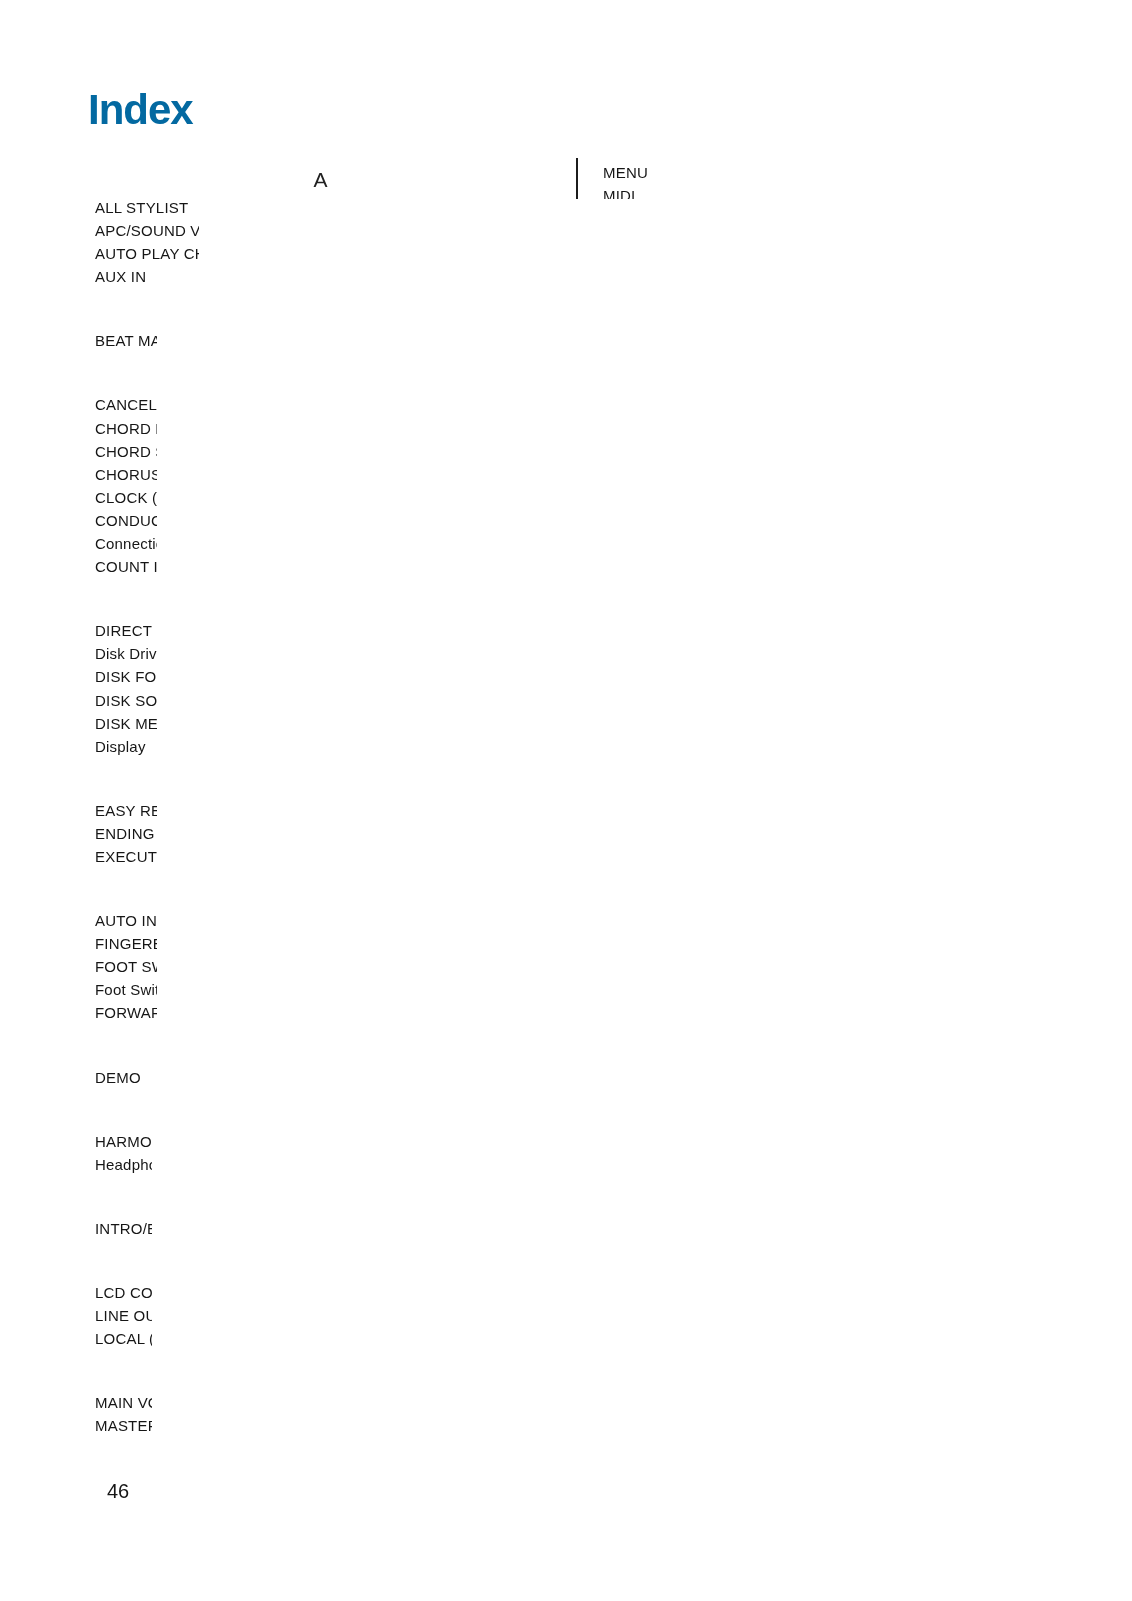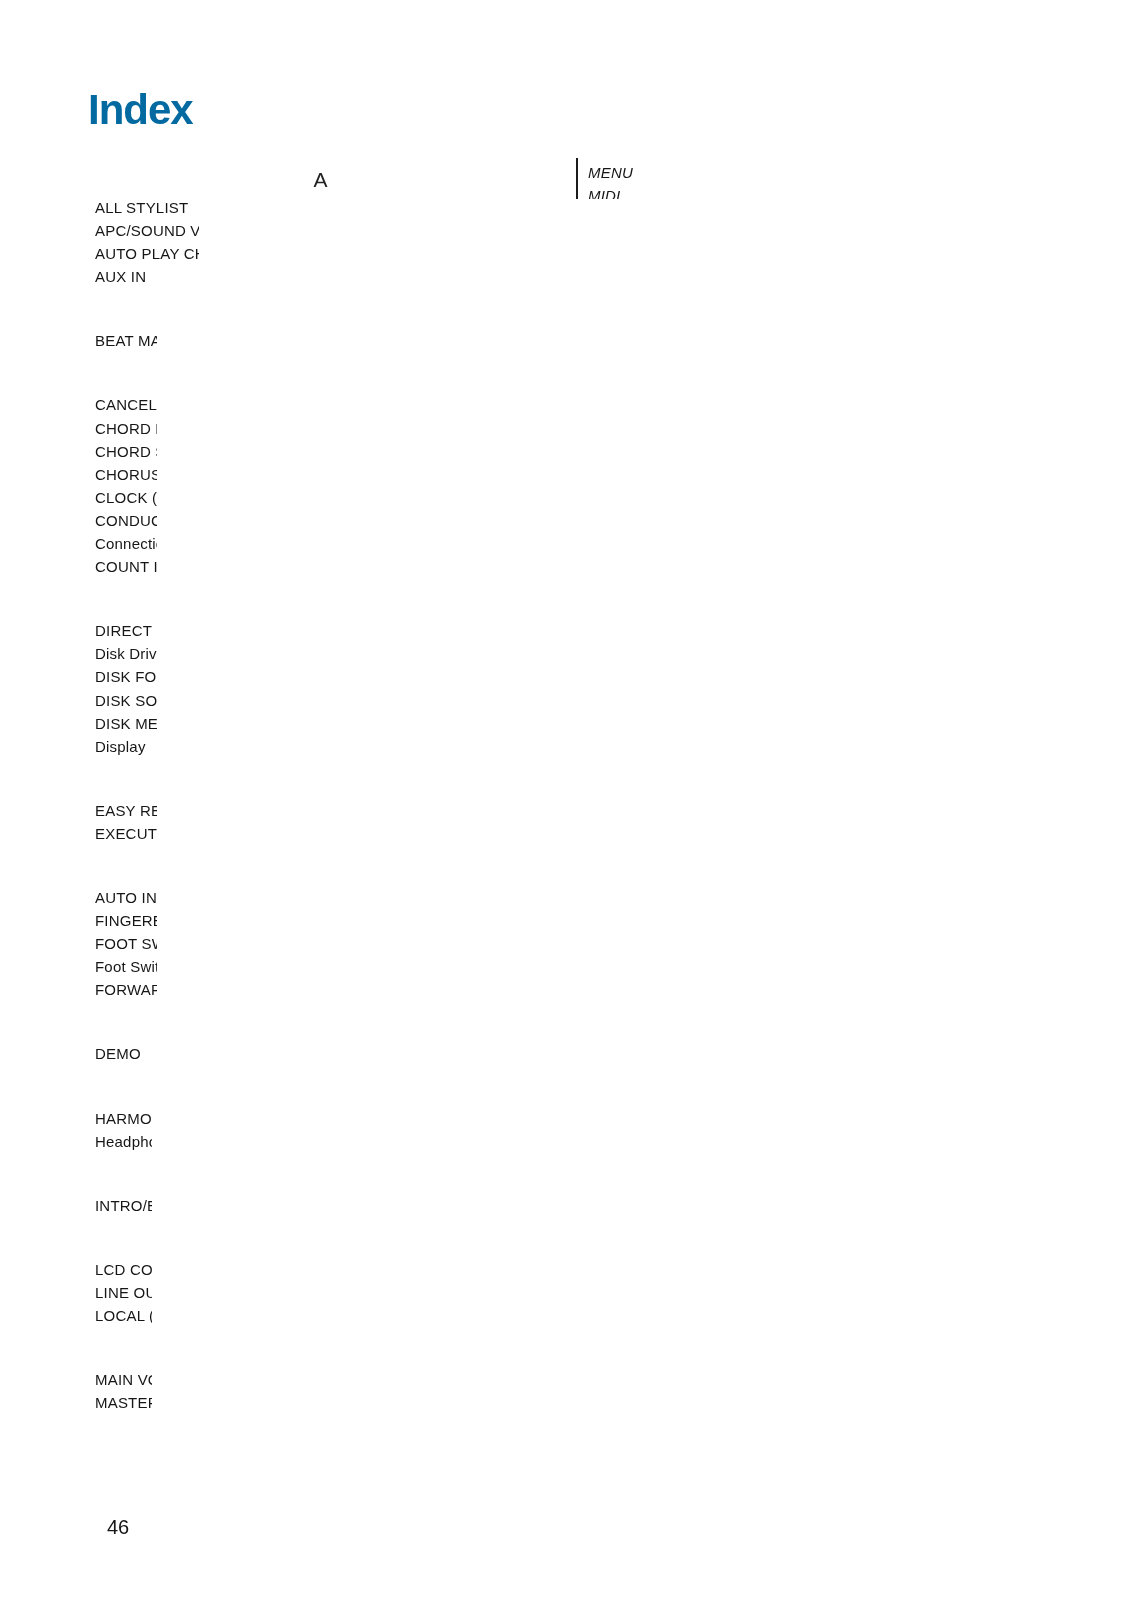--- a/index.html
+++ b/index.html
@@ -29,21 +29,21 @@
     position: absolute;
     top: 158px;
     left: 95px;
     display: flex;
     align-items: stretch;
   }
   .col {
     display: block;
   }
   .col-left  { width: 452px; }
-  .col-right { width: 447px; margin-left: 10px; padding-top: 6px; font-style: italic; }
+  .col-right { width: 447px; margin-left: 25px; padding-top: 6px; }
   .divider {
     width: 2px;
     background: #1c1c1c;
     margin-left: 29px;
   }
   .letter-header {
     font-size: 21px;
     line-height: 24px;
     margin: 10px 0 7px 0;
     text-align: center;
@@ -76,21 +76,21 @@
     font-size: 15px;
   }
   .entry .page {
     white-space: nowrap;
     flex: 0 0 auto;
     text-align: right;
   }
   .page-number {
     position: absolute;
     left: 107px;
-    top: 1516px;
+    top: 1480px;
     font-size: 20px;
     color: #161616;
   }
 </style>
 </head>
 <body>
 
 <div class="page">
   <div class="title">Index</div>
 
@@ -195,20 +195,25 @@
           <span class="dots"></span>
           <span class="page">18</span>
         </div>
         <div class="letter-header">E</div>
         <div class="entry">
           <span class="label">EASY REC</span>
           <span class="dots"></span>
           <span class="page">15, 32</span>
         </div>
         <div class="entry">
+          <span class="label">ENDING</span>
+          <span class="dots"></span>
+          <span class="page">26</span>
+        </div>
+        <div class="entry">
           <span class="label">EXECUTE</span>
           <span class="dots"></span>
           <span class="page">18</span>
         </div>
         <div class="letter-header">F</div>
         <div class="entry">
           <span class="label">AUTO IN</span>
           <span class="dots"></span>
           <span class="page">26</span>
         </div>

